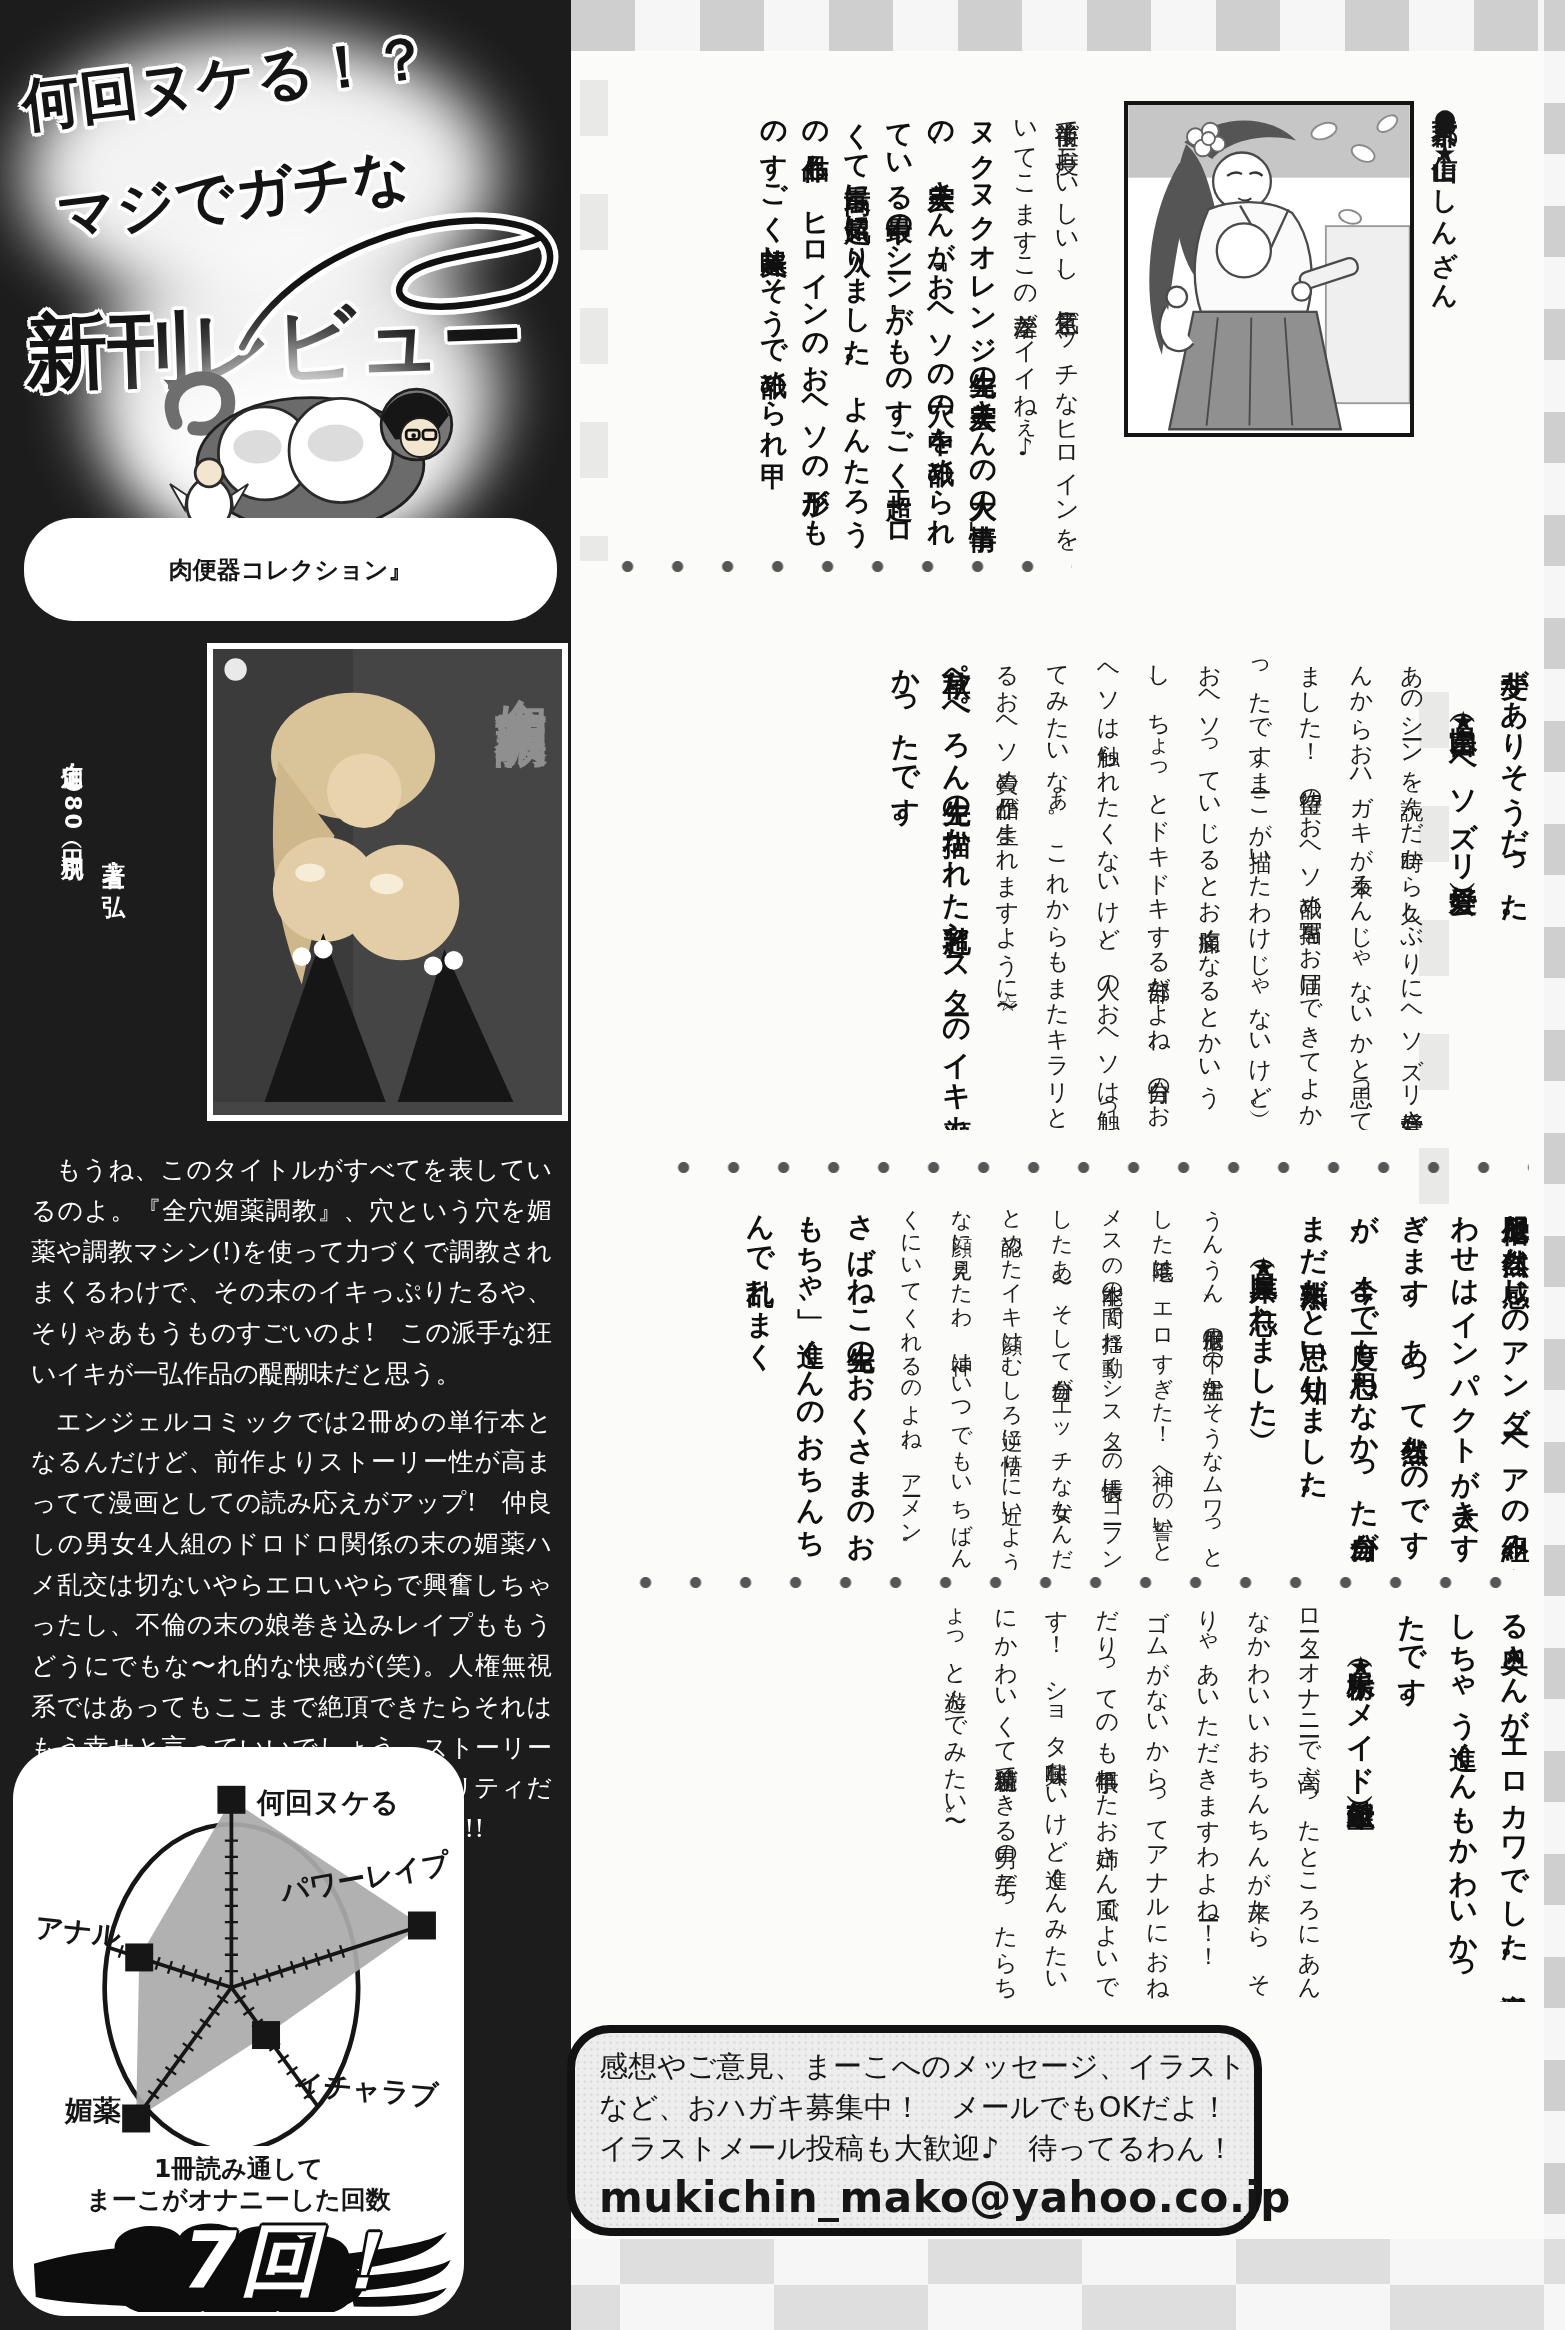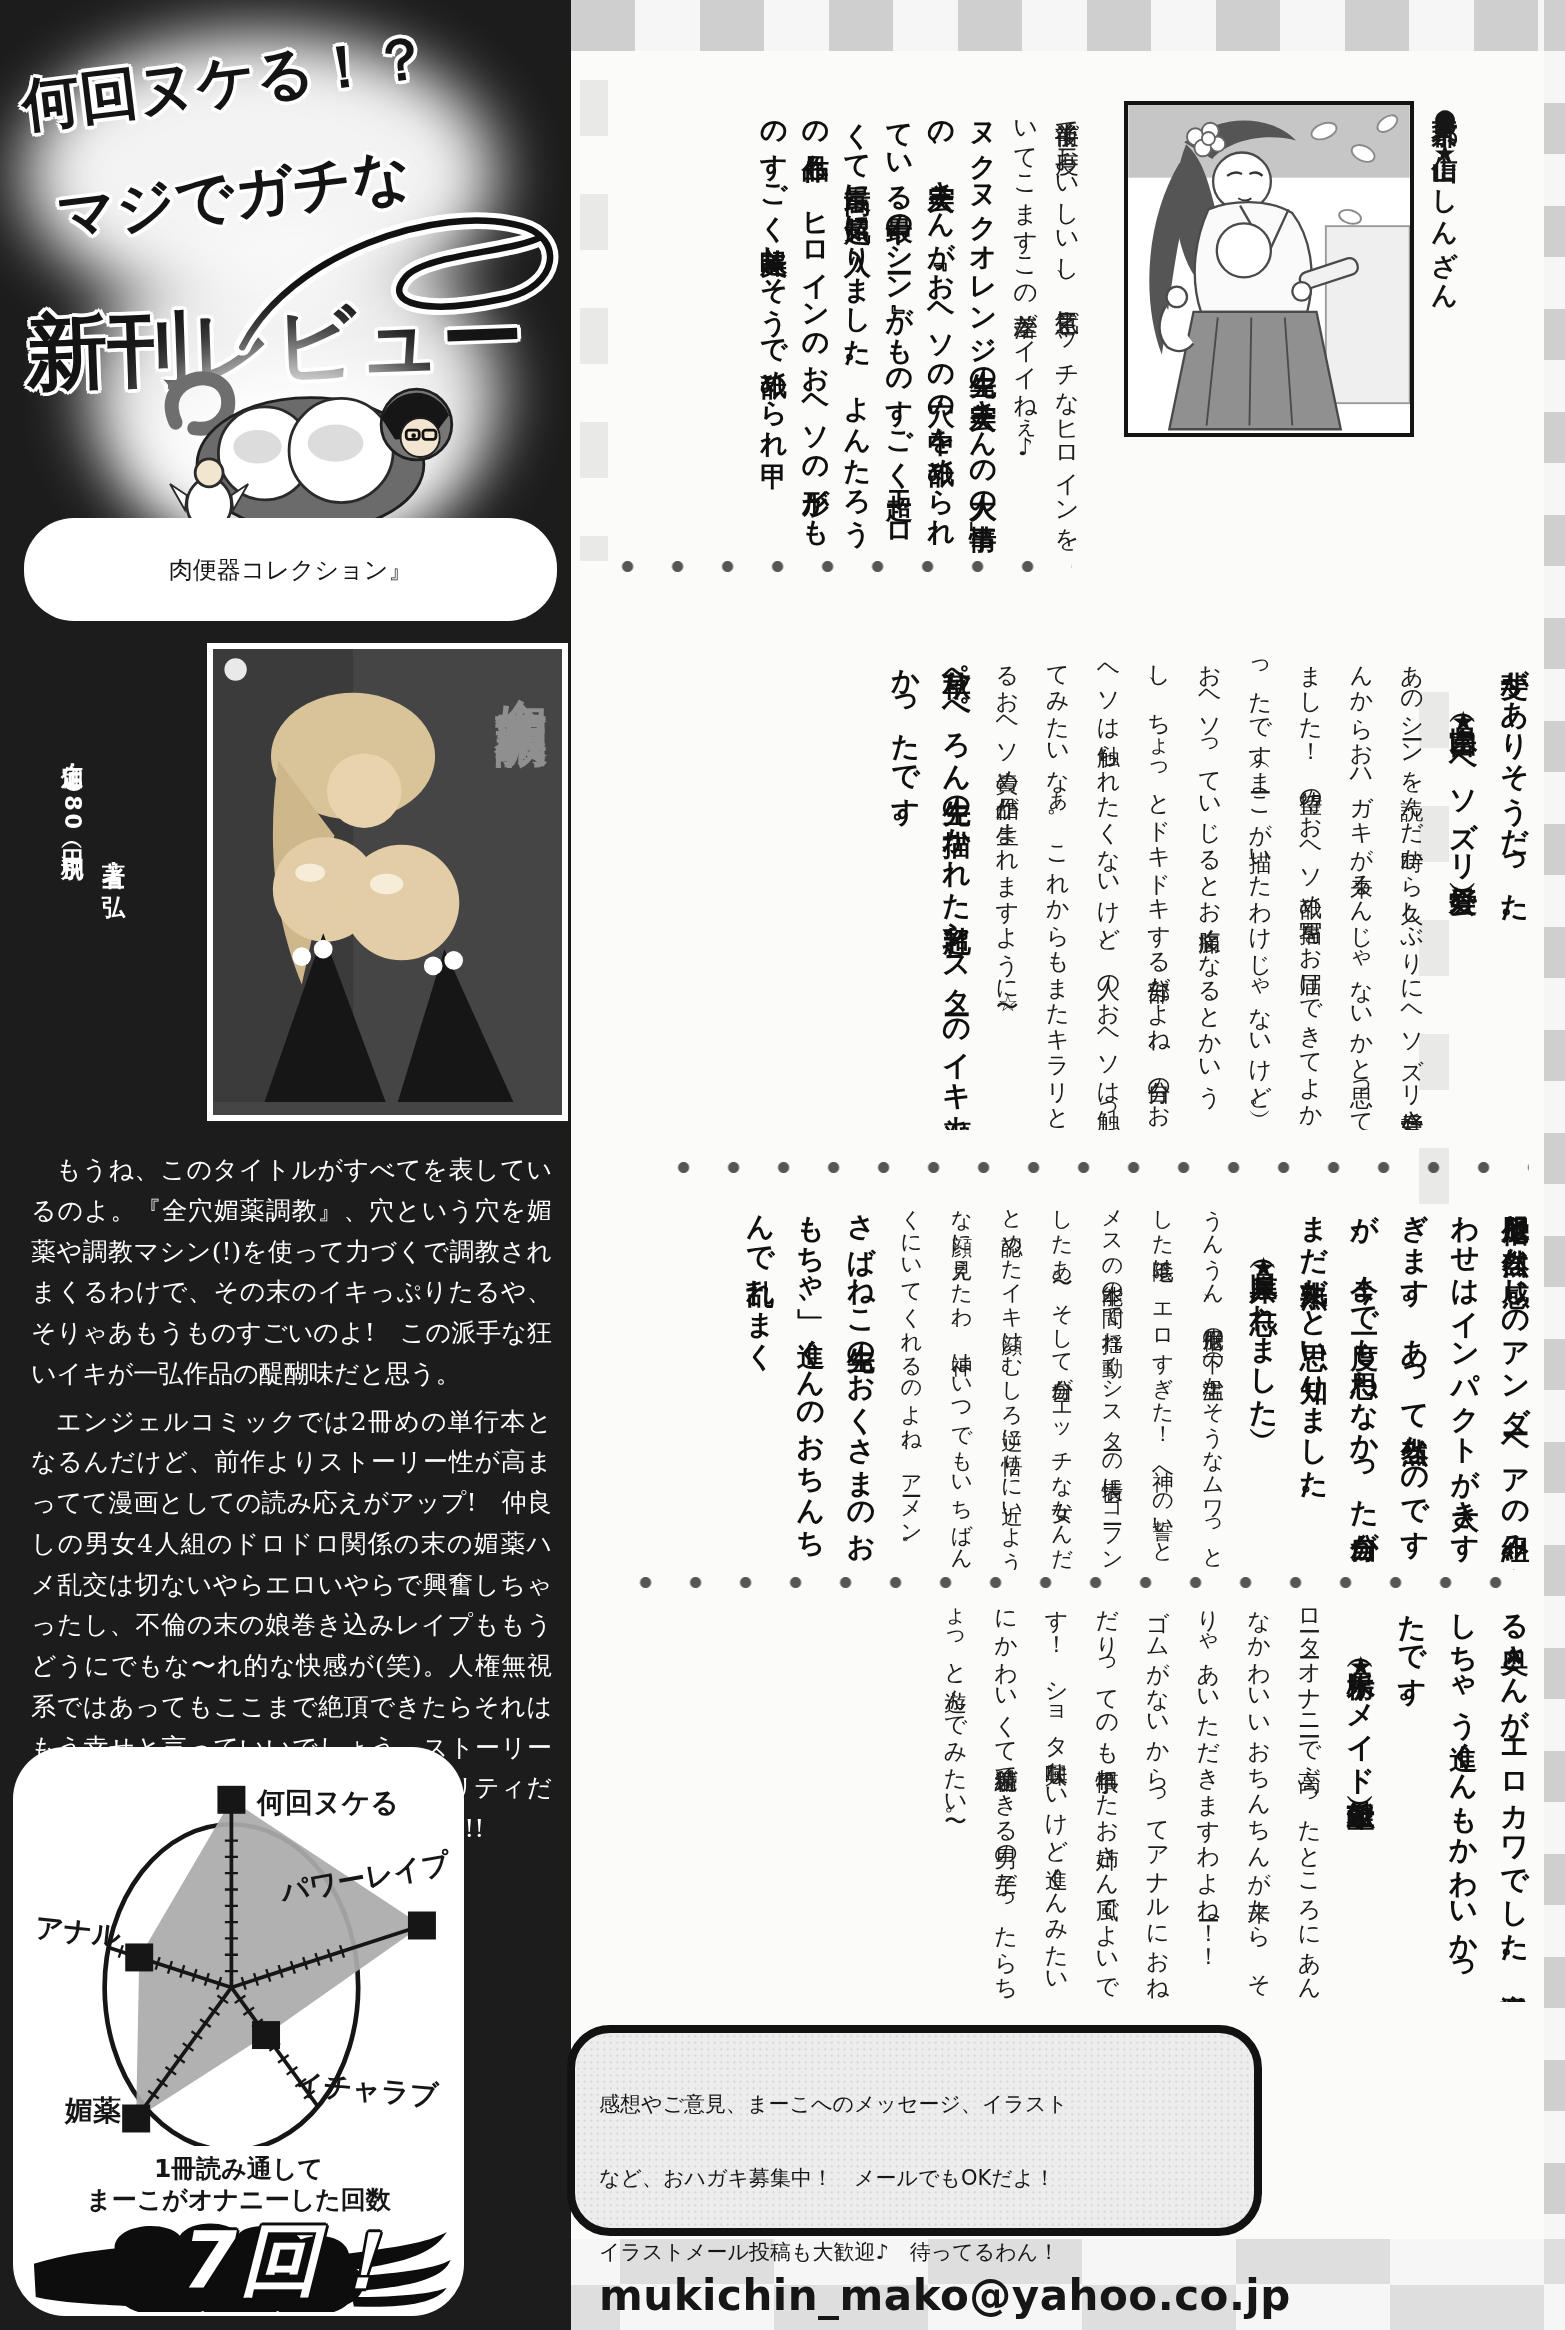--- a/index.html
+++ b/index.html
@@ -17,21 +17,21 @@
   .ghost-strip{background:repeating-linear-gradient(180deg,rgba(0,0,0,.07) 0 56px,transparent 56px 114px);}
   
   #black-panel{left:0;top:0;width:571px;height:2331px;background:#1c1c1c;}
   .glow{position:absolute;background:#fff;border-radius:50%;filter:blur(32px);}
   .title-line{position:absolute;font-weight:900;color:#141414;white-space:nowrap;
     text-shadow:-3.7px 0 0 #fff,3.7px 0 0 #fff,0 -3.7px 0 #fff,0 3.7px 0 #fff,
                 -2.8px -2.8px 0 #fff,2.8px 2.8px 0 #fff,-2.8px 2.8px 0 #fff,2.8px -2.8px 0 #fff;}
   #bubble{left:24px;top:518px;width:533px;height:103px;background:#fff;border-radius:50px;
     display:flex;align-items:center;justify-content:center;white-space:nowrap;}
   #bubble .main{font-size:39px;font-weight:900;letter-spacing:0.9px;}
-  #bubble .sub{font-size:24px;font-weight:400;margin-left:0;}
+  #bubble .sub{font-size:24px;font-weight:700;margin-left:0;}
   #cover{left:207px;top:643px;width:349px;height:466px;border:6.5px solid #fff;background:#454545;overflow:hidden;}
   .cover-vtitle{position:absolute;right:5.6px;top:7.5px;writing-mode:vertical-rl;font-size:52px;font-weight:900;
     color:#9c9c9c;font-family:"DejaVu Serif","Liberation Serif",serif;opacity:.85;letter-spacing:3.7px;}
   .cover-author{position:absolute;right:15px;bottom:9.3px;writing-mode:vertical-rl;font-size:28px;color:#f2f2f2;font-weight:700;}
   .vlabel{position:absolute;writing-mode:vertical-rl;color:#fff;font-weight:600;letter-spacing:2.8px;}
   #review{left:24px;top:1143px;width:535px;height:626px;color:#fff;
     font-family:"DejaVu Serif","Liberation Serif",serif;font-size:25px;line-height:1.63;text-align:justify;}
   #review p{margin:7px;text-indent:1em;}
   
   #radar-box{left:13px;top:1747px;width:451px;height:569px;background:#fff;border-radius:52px;overflow:hidden;}
@@ -55,21 +55,21 @@
   #band4 .reply{font-size:23px;line-height:2.2;}
   .dots{height:15px;background-image:radial-gradient(circle,#565656 0 5.1px,transparent 6px);
     background-size:50px 15px;background-repeat:repeat-x;background-position:5.6px center;}
   #credit{left:1428px;top:97px;writing-mode:vertical-rl;font-size:26px;font-weight:800;letter-spacing:1.9px;}
   #illust-frame{left:1124px;top:101px;width:282px;height:328px;border:4.7px solid #141414;background:#fff;overflow:hidden;}
   #illust-caption{left:1122px;top:440px;width:429px;font-size:25px;line-height:1.33;white-space:pre-line;}
   
   #mailbox{left:567px;top:2025px;width:695px;height:211px;border:8.4px solid #121212;border-radius:43px;
     background-color:#ededed;background-image:radial-gradient(#d7d7d7 1.1px,transparent 1.2px);background-size:6.5px 6.5px;
     box-sizing:border-box;padding:13px 24px 0 24px;}
-  #mailbox .mline{font-size:21px;line-height:1.42;white-space:nowrap;margin-top:44px;}
+  #mailbox .mline{font-size:29px;line-height:1.42;white-space:nowrap;}
   #mailbox .email{margin-top:3.7px;text-align:center;font-size:42px;font-weight:900;letter-spacing:0.5px;
     font-family:"DejaVu Sans","Liberation Sans",sans-serif;}
 </style>
 </head>
 <body>
 
 <div id="page">
 
   <div class="abs checker-top"></div>
   <div class="abs checker-right"></div>

